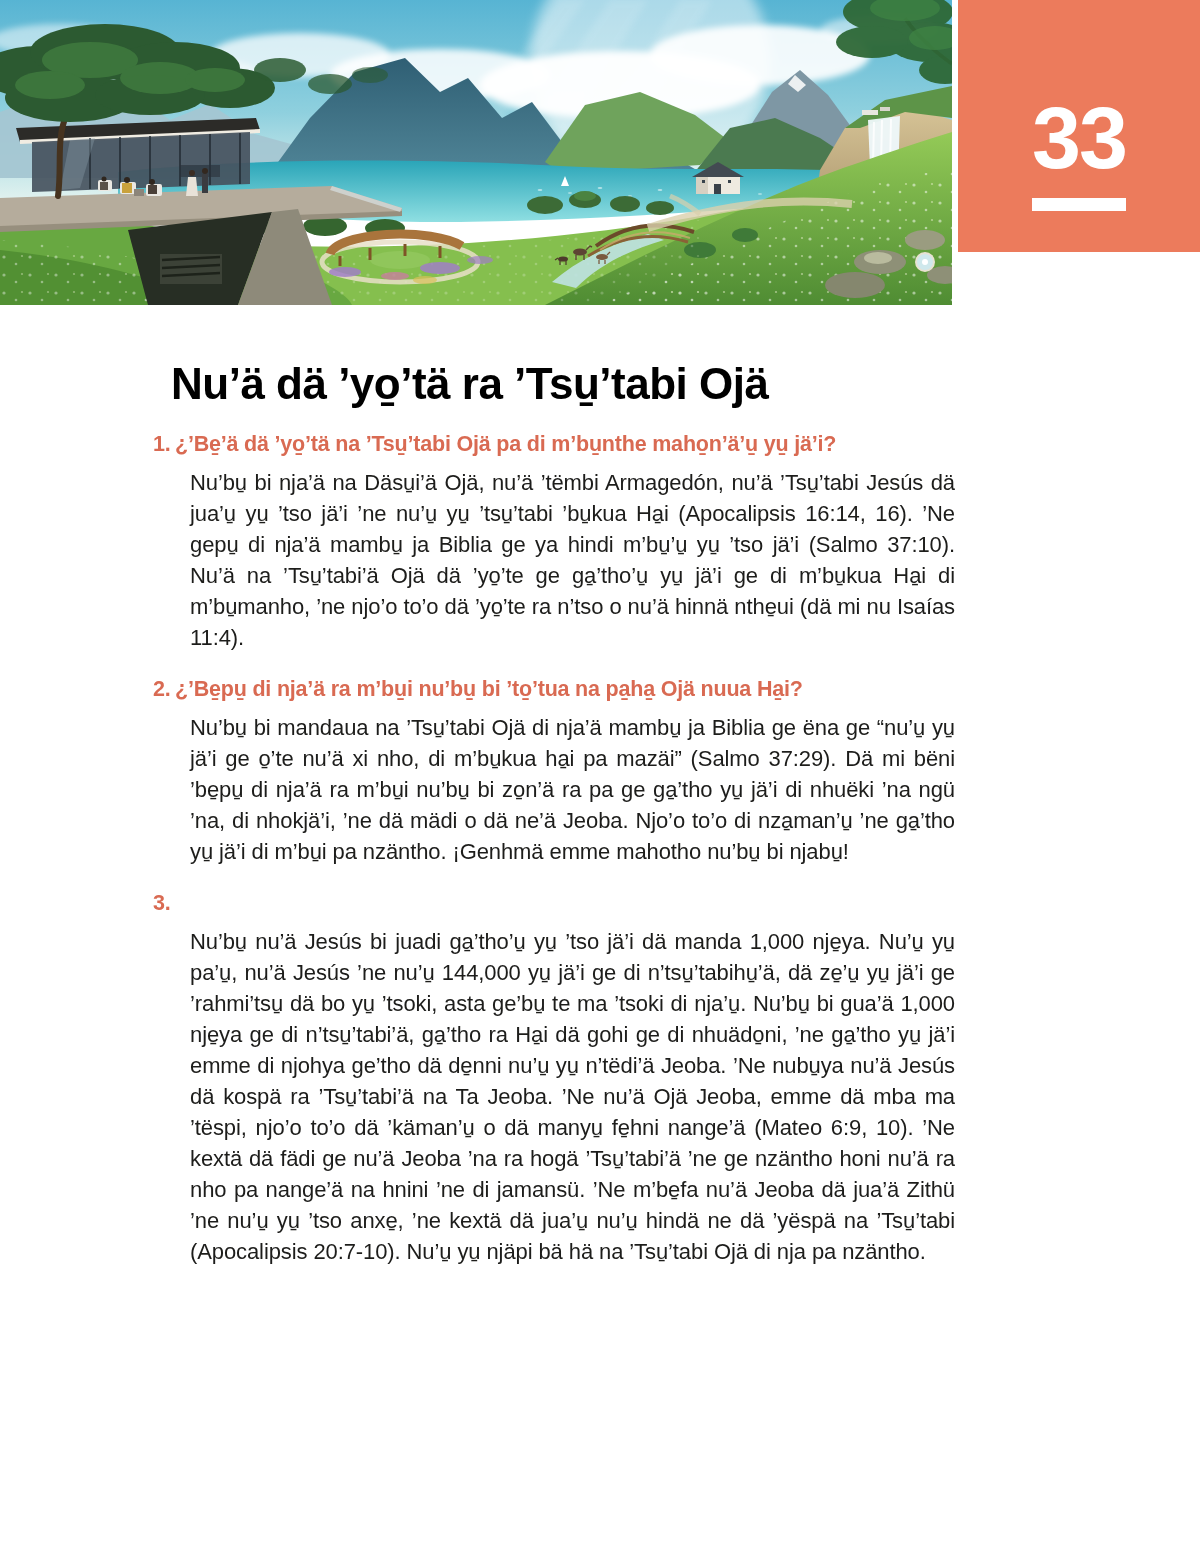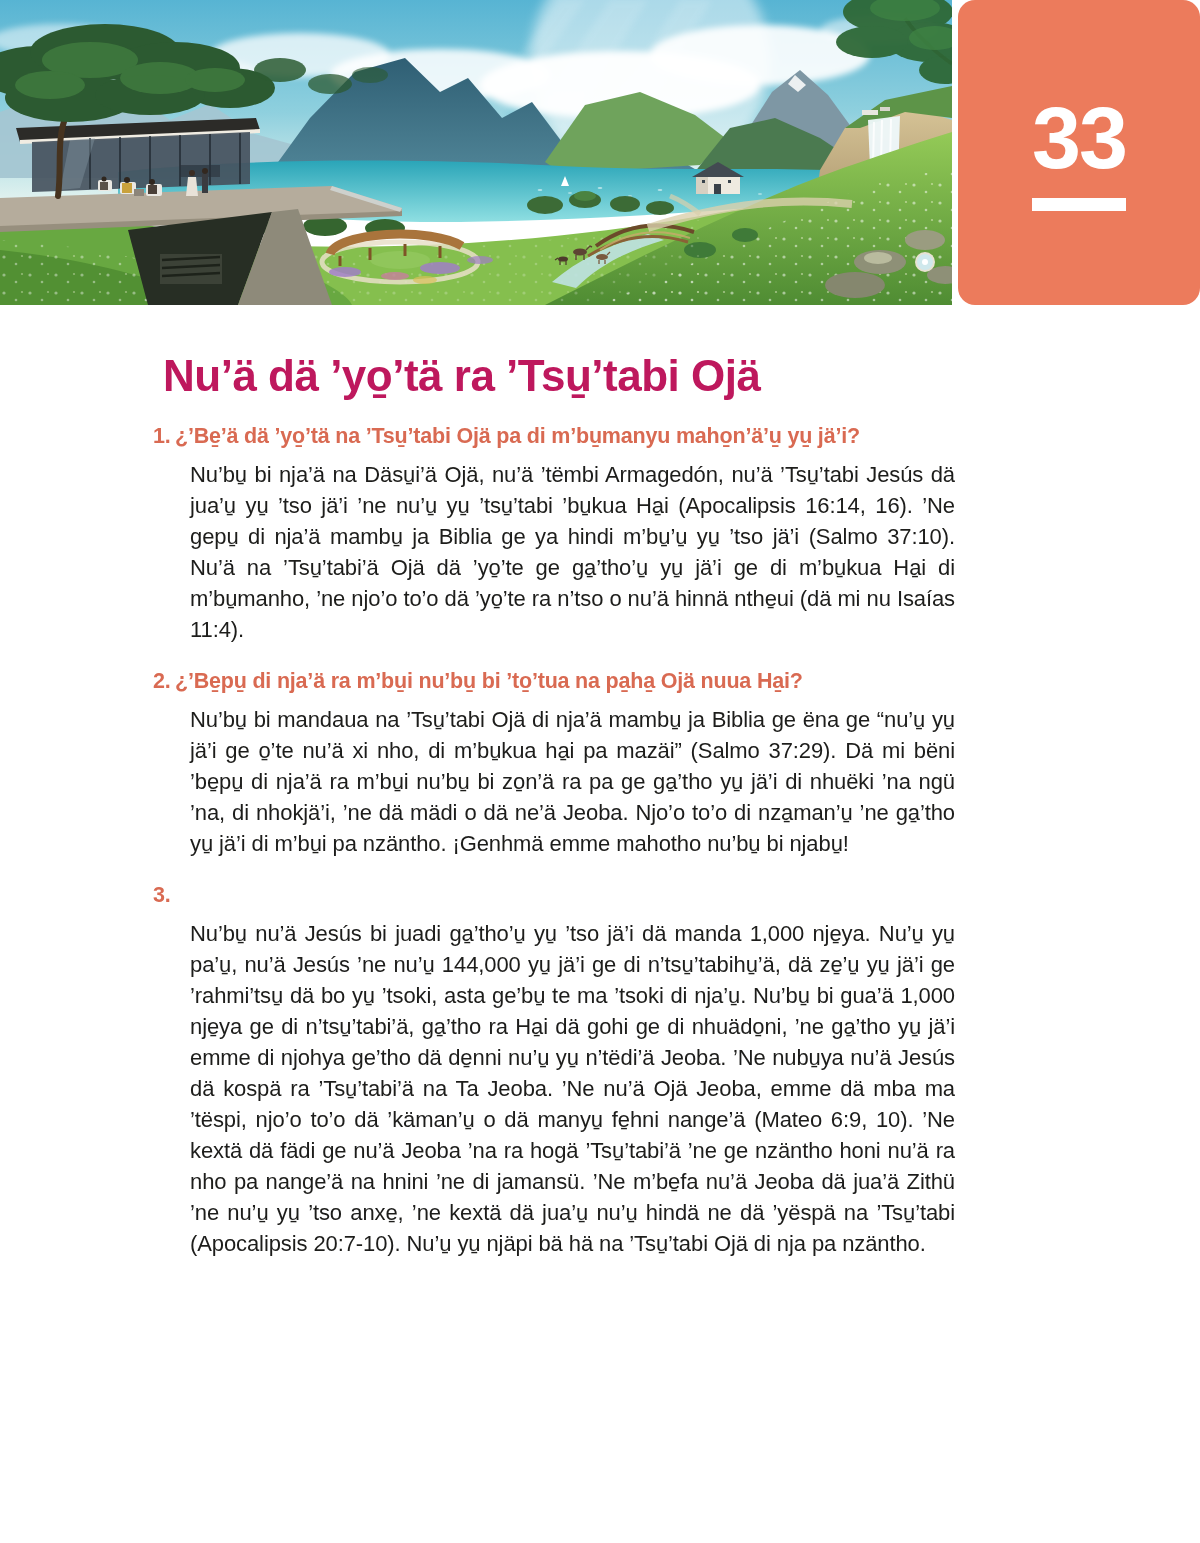--- a/index.html
+++ b/index.html
@@ -2,27 +2,27 @@
 <html style="--accent: #ec7b5c; --heading: #d96a52;"><head>
 <meta charset="utf-8">
 <style>
   html,body{margin:0;padding:0;background:#ffffff;}
   body{width:1200px;height:1543px;position:relative;font-family:"Liberation Sans",sans-serif;color:#1d1d1b;}
   .page{position:absolute;inset:0;background:#fff;overflow:hidden;}
 
   
   .hero{position:absolute;left:0;top:0;width:952px;height:305px;overflow:hidden;}
   .hero svg{display:block;width:952px;height:305px;}
-  .chapter-box{position:absolute;left:958px;top:0;width:242px;height:305px;background:var(--accent,#ec7b5c);border-radius:17px;}
+  .chapter-box{position:absolute;left:958px;top:0;width:242px;height:252px;background:var(--accent,#ec7b5c);}
   .chapter-number{color:#fff;font-size:88px;font-weight:700;text-align:center;line-height:1;margin-top:94px;letter-spacing:-2px;}
   .chapter-underline{width:94px;height:13px;background:#fff;margin:16px auto 0 auto;}
 
   
   .content{position:absolute;left:163px;top:351px;width:800px;}
-  h1.title{margin:0;font-size:44px;line-height:1.12;font-weight:700;color:#be185d;letter-spacing:-0.5px;}
+  h1.title{margin:8px;font-size:44px;line-height:1.12;font-weight:700;color:#000000;letter-spacing:-0.5px;}
   p.intro{margin:38px 0 0 27px;width:765px;font-size:22px;line-height:31px;text-align:justify;letter-spacing:-0.1px;}
   section{margin:0;}
   .question{display:flex;margin:22px 0 0 -10px;width:810px;font-size:21.5px;line-height:28px;font-weight:700;color:var(--heading,#d96a52);letter-spacing:-0.2px;}
   .qnum{min-width:22px;flex:none;}
   .answer{margin:9px 0 0 27px;width:765px;font-size:22px;line-height:31px;text-align:justify;letter-spacing:-0.1px;}
   .answer b{font-weight:400;}
 </style>
 </head>
 <body>
 
@@ -293,21 +293,21 @@
     <div class="chapter-underline"></div>
   </div>
 
   <main class="content">
     <h1 class="title">Nu’ä dä ’yo̱’tä ra ’Tsu̱’tabi Ojä</h1>
 
 
     <section>
       <h2 class="question">
         <span class="qnum">1.</span>
-        <span class="qtext">¿’Be̱’ä dä ’yo̱’tä na ’Tsu̱’tabi Ojä pa di m’bu̱manyu maho̱n’ä’u̱ yu̱ jä’i?</span>
+        <span class="qtext">¿’Be̱’ä dä ’yo̱’tä na ’Tsu̱’tabi Ojä pa di m’bu̱nthe maho̱n’ä’u̱ yu̱ jä’i?</span>
       </h2>
       <p class="answer"><span>Nu’bu̱ bi nja’ä na Däsu̱i’ä Ojä, nu’ä ’tëmbi Armagedón, nu’ä ’Tsu̱’tabi Jesús dä jua’u̱ yu̱ ’tso jä’i ’ne nu’u̱ yu̱ ’tsu̱’tabi ’bu̱kua Ha̱i (Apocalipsis 16:14, 16). ’Ne gepu̱ di nja’ä mambu̱ ja Biblia </span><b>ge ya hindi m’bu̱’u̱ yu̱ ’tso jä’i</b><span> (Salmo 37:10). Nu’ä na ’Tsu̱’tabi’ä Ojä dä ’yo̱’te ge ga̱’tho’u̱ yu̱ jä’i ge di m’bu̱kua Ha̱i di m’bu̱manho, ’ne njo’o to’o dä ’yo̱’te ra n’tso o nu’ä hinnä nthe̱ui (dä mi nu Isaías 11:4).</span></p>
     </section>
 
     <section>
       <h2 class="question">
         <span class="qnum">2.</span>
         <span class="qtext">¿’Be̱pu̱ di nja’ä ra m’bu̱i nu’bu̱ bi ’to̱’tua na pa̱ha̱ Ojä nuua Ha̱i?</span>
       </h2>
       <p class="answer"><span>Nu’bu̱ bi mandaua na ’Tsu̱’tabi Ojä di nja’ä mambu̱ ja Biblia ge ëna ge </span><b>“nu’u̱ yu̱ jä’i ge o̱’te nu’ä xi nho, di m’bu̱kua ha̱i pa mazäi”</b><span> (Salmo 37:29). Dä mi bëni ’be̱pu̱ di nja’ä ra m’bu̱i nu’bu̱ bi zo̱n’ä ra pa ge ga̱’tho yu̱ jä’i di nhuëki ’na ngü ’na, di nhokjä’i, ’ne dä mädi o dä ne’ä Jeoba. Njo’o to’o di nza̱man’u̱ ’ne ga̱’tho yu̱ jä’i di m’bu̱i pa nzäntho. ¡Genhmä emme mahotho nu’bu̱ bi njabu̱!</span></p>

